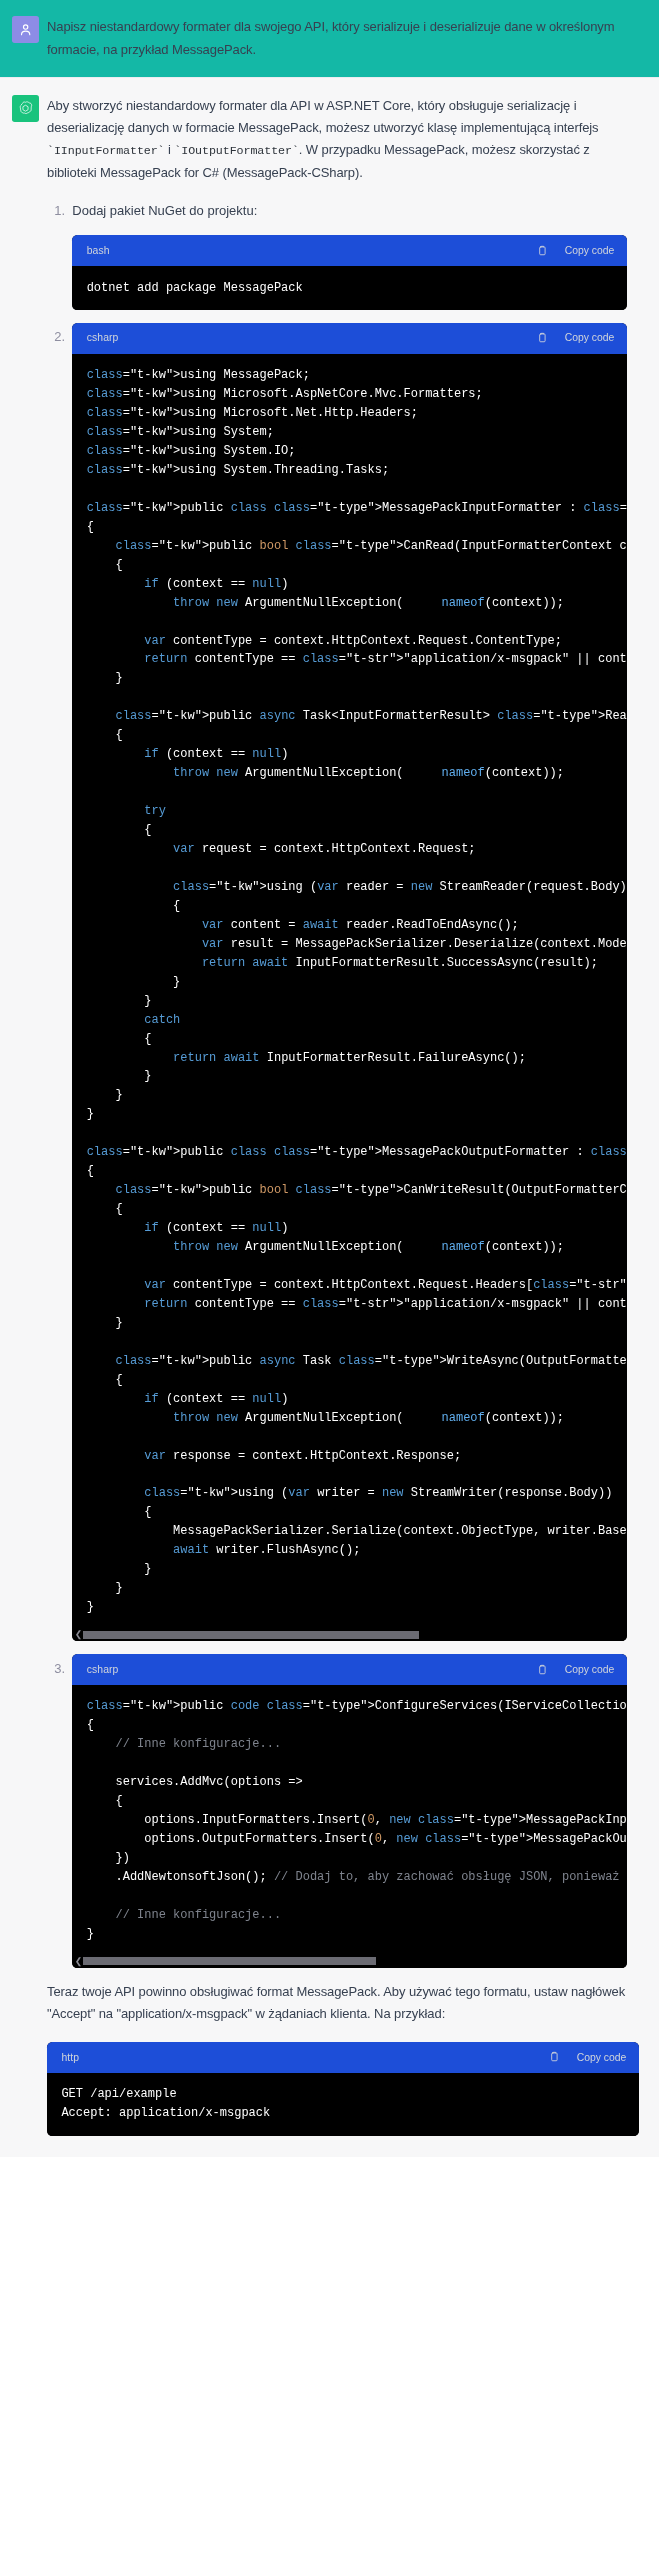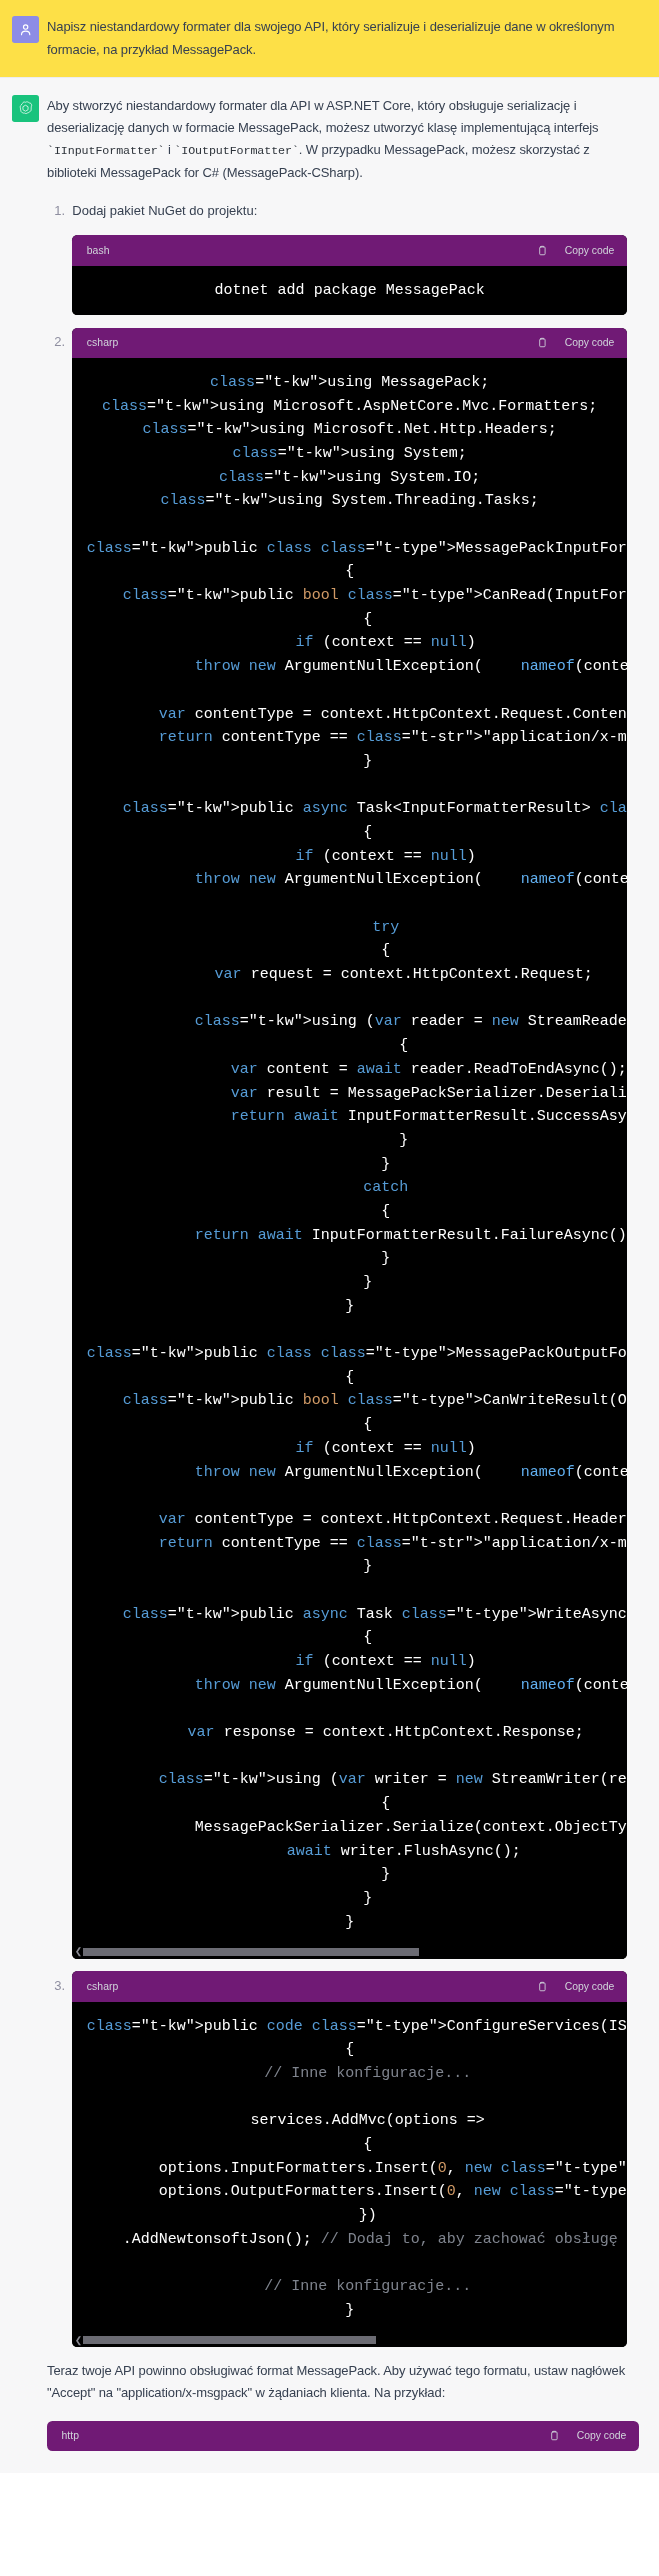--- a/index.html
+++ b/index.html
@@ -12,21 +12,21 @@
     font-family: "Liberation Sans", sans-serif;
     color: #343541;
     -webkit-font-smoothing: antialiased;
   }
 
   .turn {
     display: flex;
     padding: 16.3px 0 16.3px 0;
     border-bottom: 0.9px solid #ececf1;
   }
-  .turn.user { background: #fde047; }
+  .turn.user { background: #14b8a6; }
   .turn.assistant { background: #f7f7f8; border-bottom: none; }
 
   .avatar-col {
     width: 47px;
     flex: 0 0 47px;
     display: flex;
     justify-content: center;
     padding-left: 3.6px;
     box-sizing: border-box;
   }
@@ -80,21 +80,21 @@
 
   
   .codeblock {
     border-radius: 5.4px;
     overflow: hidden;
     margin: 0 0 5.4px 0;
     background: #000000;
     position: relative;
   }
   .code-head {
-    background: #701a75;
+    background: #1d4ed8;
     display: flex;
     align-items: center;
     justify-content: space-between;
     padding: 5.4px 12.6px 5.4px 14.4px;
     height: 20px;
   }
   .code-lang {
     font-family: "Liberation Sans", sans-serif;
     font-size: 10.4px;
     color: #d1d5db;
@@ -108,26 +108,25 @@
     color: #d1d5db;
     cursor: pointer;
   }
   .clip-icon { display: block; }
 
   pre.code-body {
     margin: 0;
     padding: 12.6px 14.4px 12.6px 14.4px;
     background: #000000;
     font-family: "Liberation Mono", monospace;
-    font-size: 15px;
+    font-size: 12px;
     line-height: 1.58;
     color: #ffffff;
     white-space: pre;
     overflow: hidden;
-    text-align: center;
   }
 
   
   .hscroll {
     background: #000000;
     height: 10px;
     display: flex;
     align-items: center;
     padding: 0 1.8px 1.8px 1.8px;
     position: relative;
@@ -341,17 +340,19 @@
       <div class="code-head">
         <span class="code-lang">http</span>
         <span class="copy-btn">
           <svg class="clip-icon" width="10.8" height="11.7" viewBox="0 0 16 16" fill="none" stroke="#d1d5db" stroke-width="1.3" stroke-linecap="round" stroke-linejoin="round">
             <rect x="4" y="2.2" width="8" height="11.6" rx="1.4"></rect>
             <path d="M6.2 2.2V1.3h3.6v.9"></path>
           </svg>
           <span>Copy code</span>
         </span>
       </div>
+      <pre class="code-body">GET /api/example
+Accept: application/x-msgpack</pre>
     </div>
 
   </div>
 </div>
 
 
 </body></html>

